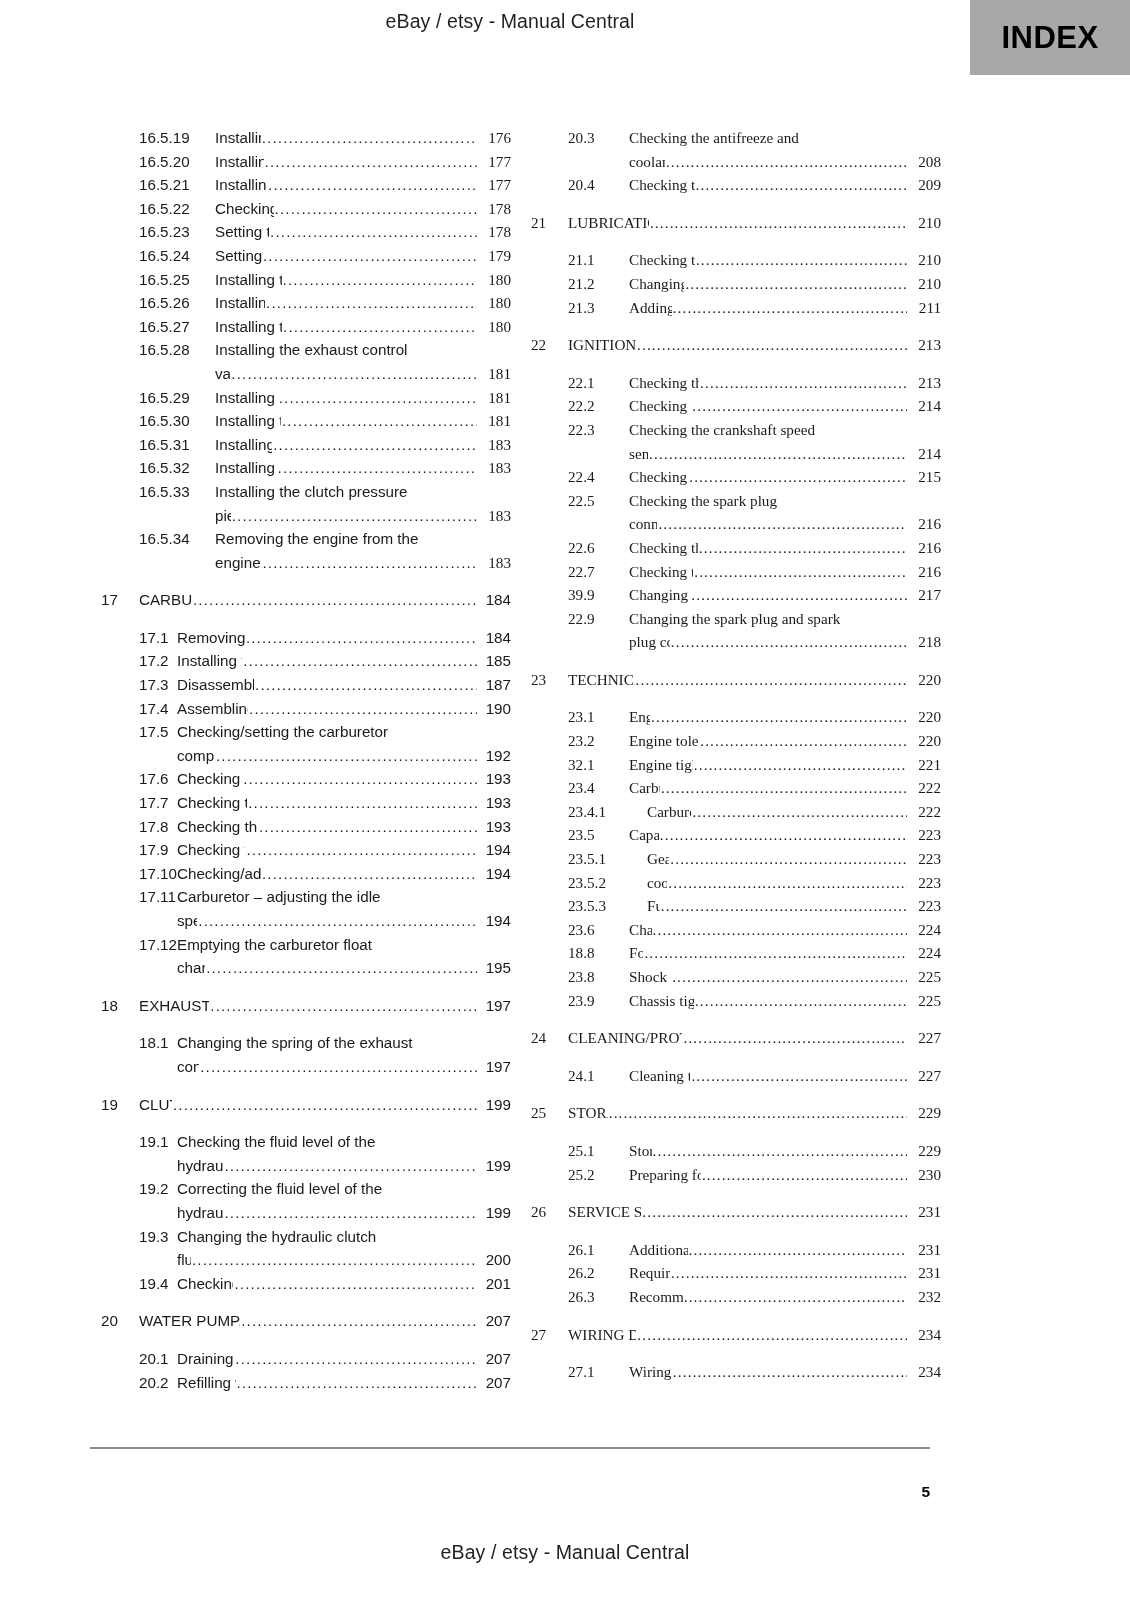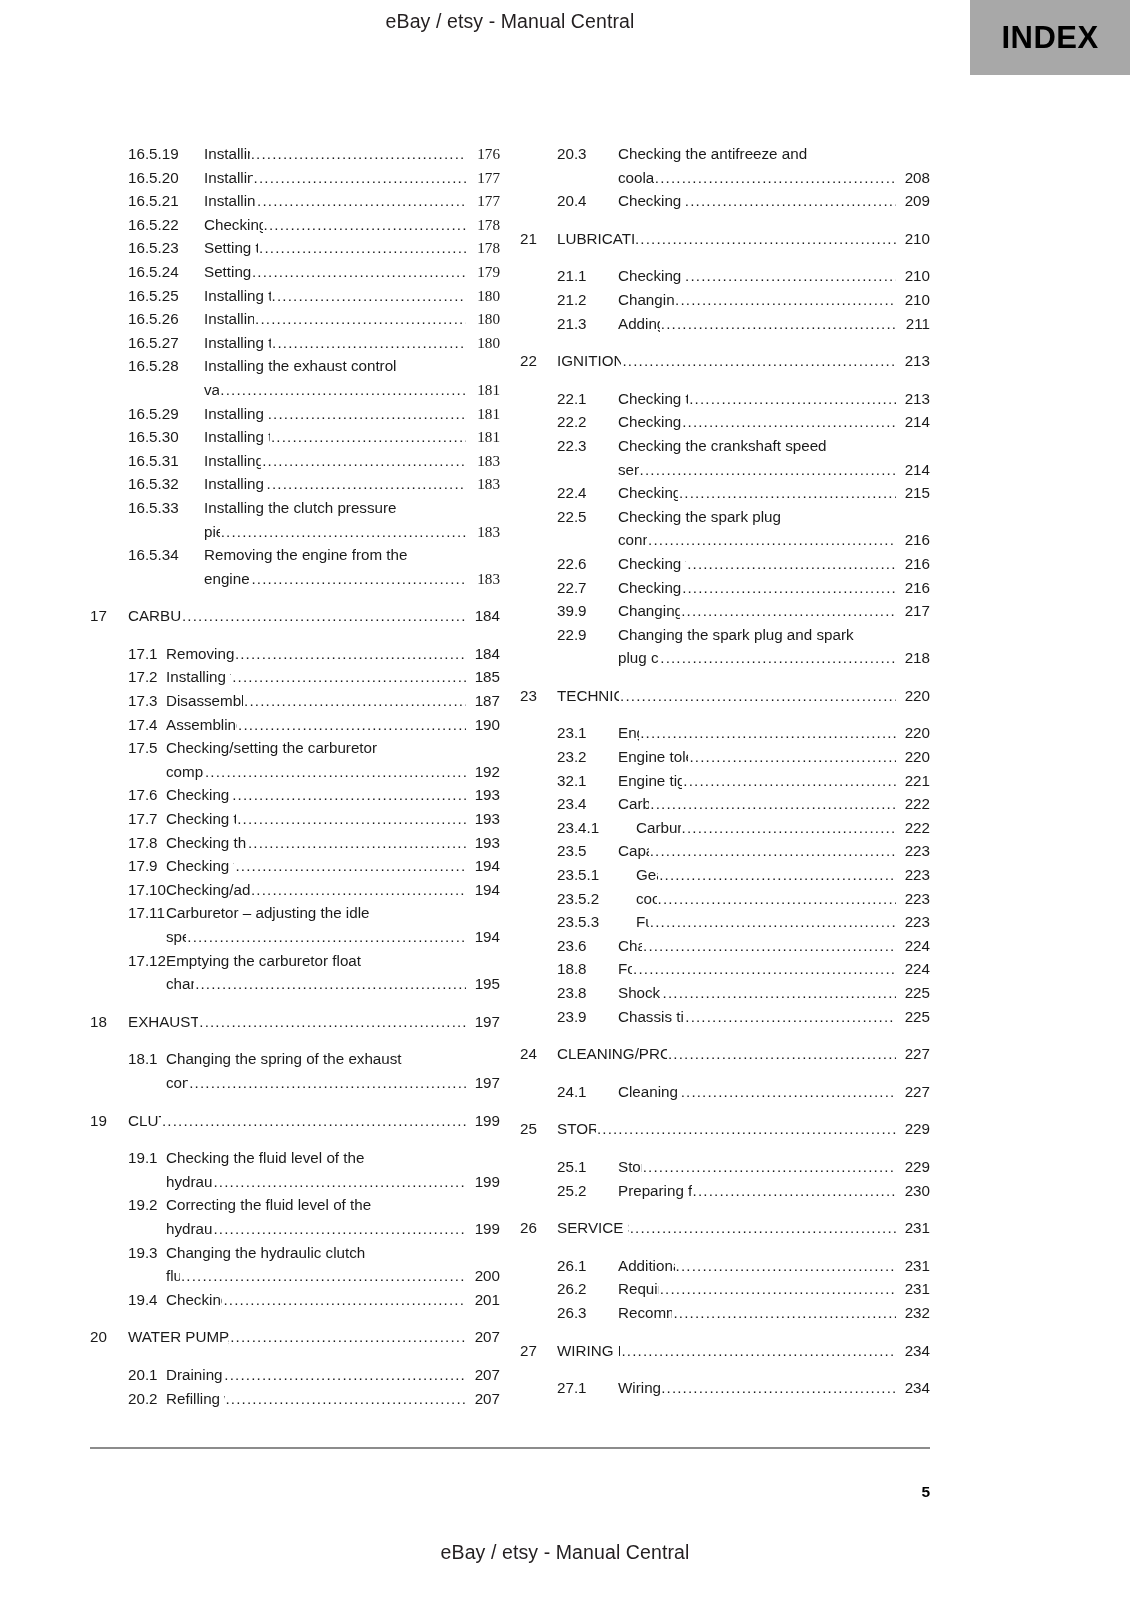--- a/index.html
+++ b/index.html
@@ -54,24 +54,25 @@
 
   
   .toc-columns {
     position: absolute;
     top: 126px;
     left: 0;
     width: 1130px;
   }
   .toc-col {
     position: absolute;
-    top: 16px;
+    top: 0;
+    margin-left: 11px;
   }
   .toc-col.left  { left: 90px;  width: 410px; }
-  .toc-col.right { left: 520px; width: 410px; }
+  .toc-col.right { left: 520px; width: 410px; font-family: Liberation Serif, serif; }
 
   
   .entry {
     display: flex;
     align-items: baseline;
     font-size: 15.2px;
     line-height: 23.6px;
     color: #1a1a1a;
   }
   .entry .num {

